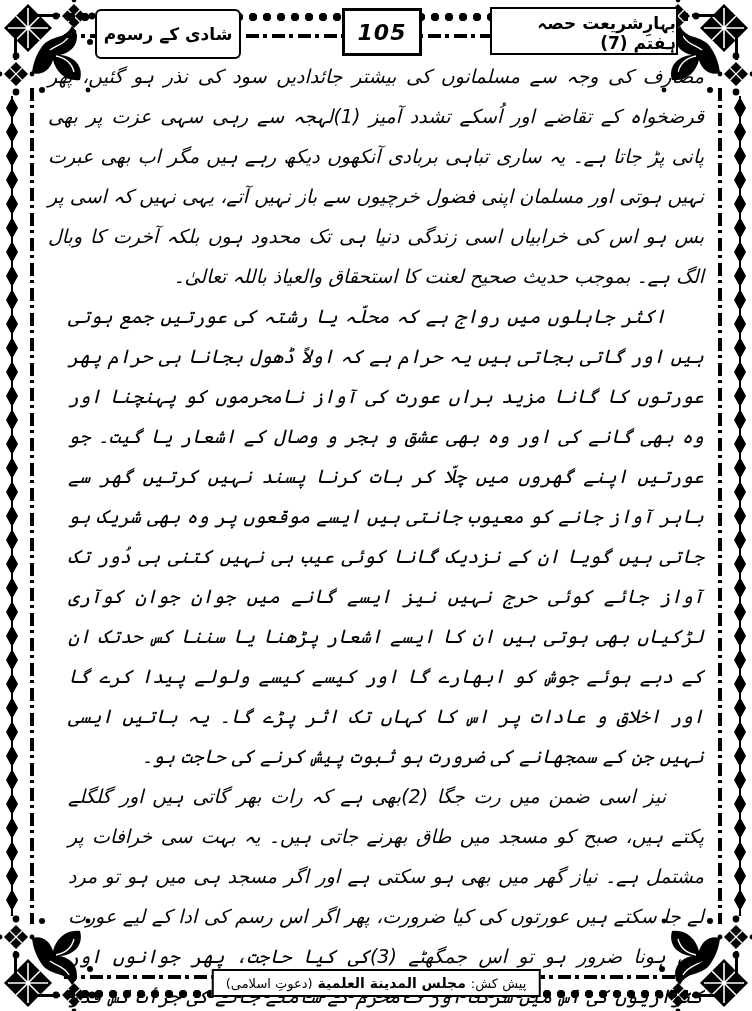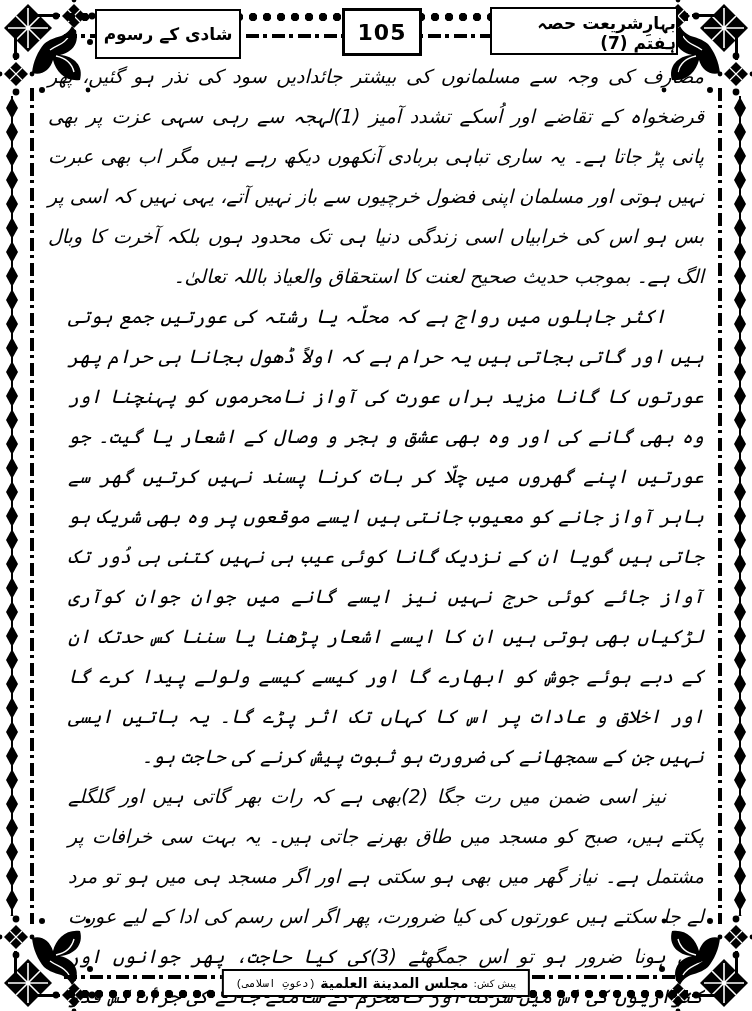--- a/index.html
+++ b/index.html
@@ -30,33 +30,33 @@
     background-image:radial-gradient(circle,#000 0 4px,transparent 4.5px);
     background-size:14px 10px;background-position:0 50%;background-repeat:repeat-x;}
   .dashdot-h{height:4px;
     background-image:repeating-linear-gradient(90deg,#000 0 13px,transparent 13px 17px,#000 17px 21px,transparent 21px 26px);}
 
   
   .hdr-dots{left:64px;right:64px;top:12px;}
   .hdr-dash{left:64px;right:64px;top:34px;}
   .hdr-box{background:#fff;border:2.5px solid #000;display:flex;align-items:center;justify-content:center;
     font-size:17px;font-weight:bold;}
-  .box-chapter{left:95px;top:9px;width:142px;height:46px;}
+  .box-chapter{left:95px;top:9px;width:142px;height:46px;border-radius:6px;}
   .box-page{left:342px;top:8px;width:74px;height:42px;border-width:3px;
-    font-family:"DejaVu Sans",sans-serif;font-size:22px;letter-spacing:1px;}
+    font-family:"DejaVu Sans",sans-serif;font-size:22px;letter-spacing:1px;font-style:italic;}
   .box-book{right:74px;top:7px;width:184px;height:44px;align-items:flex-end;}
 
   
   .ftr-dash{left:64px;right:64px;bottom:32px;}
   .ftr-dots{left:64px;right:64px;bottom:12px;}
   .ftr-box{left:50%;transform:translateX(-50%);bottom:14px;background:#fff;border:2px solid #000;
     padding:4px 12px;display:flex;align-items:center;gap:5px;white-space:nowrap;}
-  .ftr-label{font-size:10px;}
+  .ftr-label{font-size:13px;}
   .ftr-publisher{font-size:14px;font-weight:bold;}
-  .ftr-org{font-size:11px;font-family:Liberation Mono, monospace;}
+  .ftr-org{font-size:13px;}
 
   
   .page-text{position:absolute;left:48px;right:48px;top:56px;
     direction:rtl;text-align:justify;font-size:19px;line-height:40px;}
   .page-text p{margin:0;font-style:italic;}
   .page-text p.indent{text-indent:38px;margin-left:20px;}
 </style>
 </head>
 <body>
 

